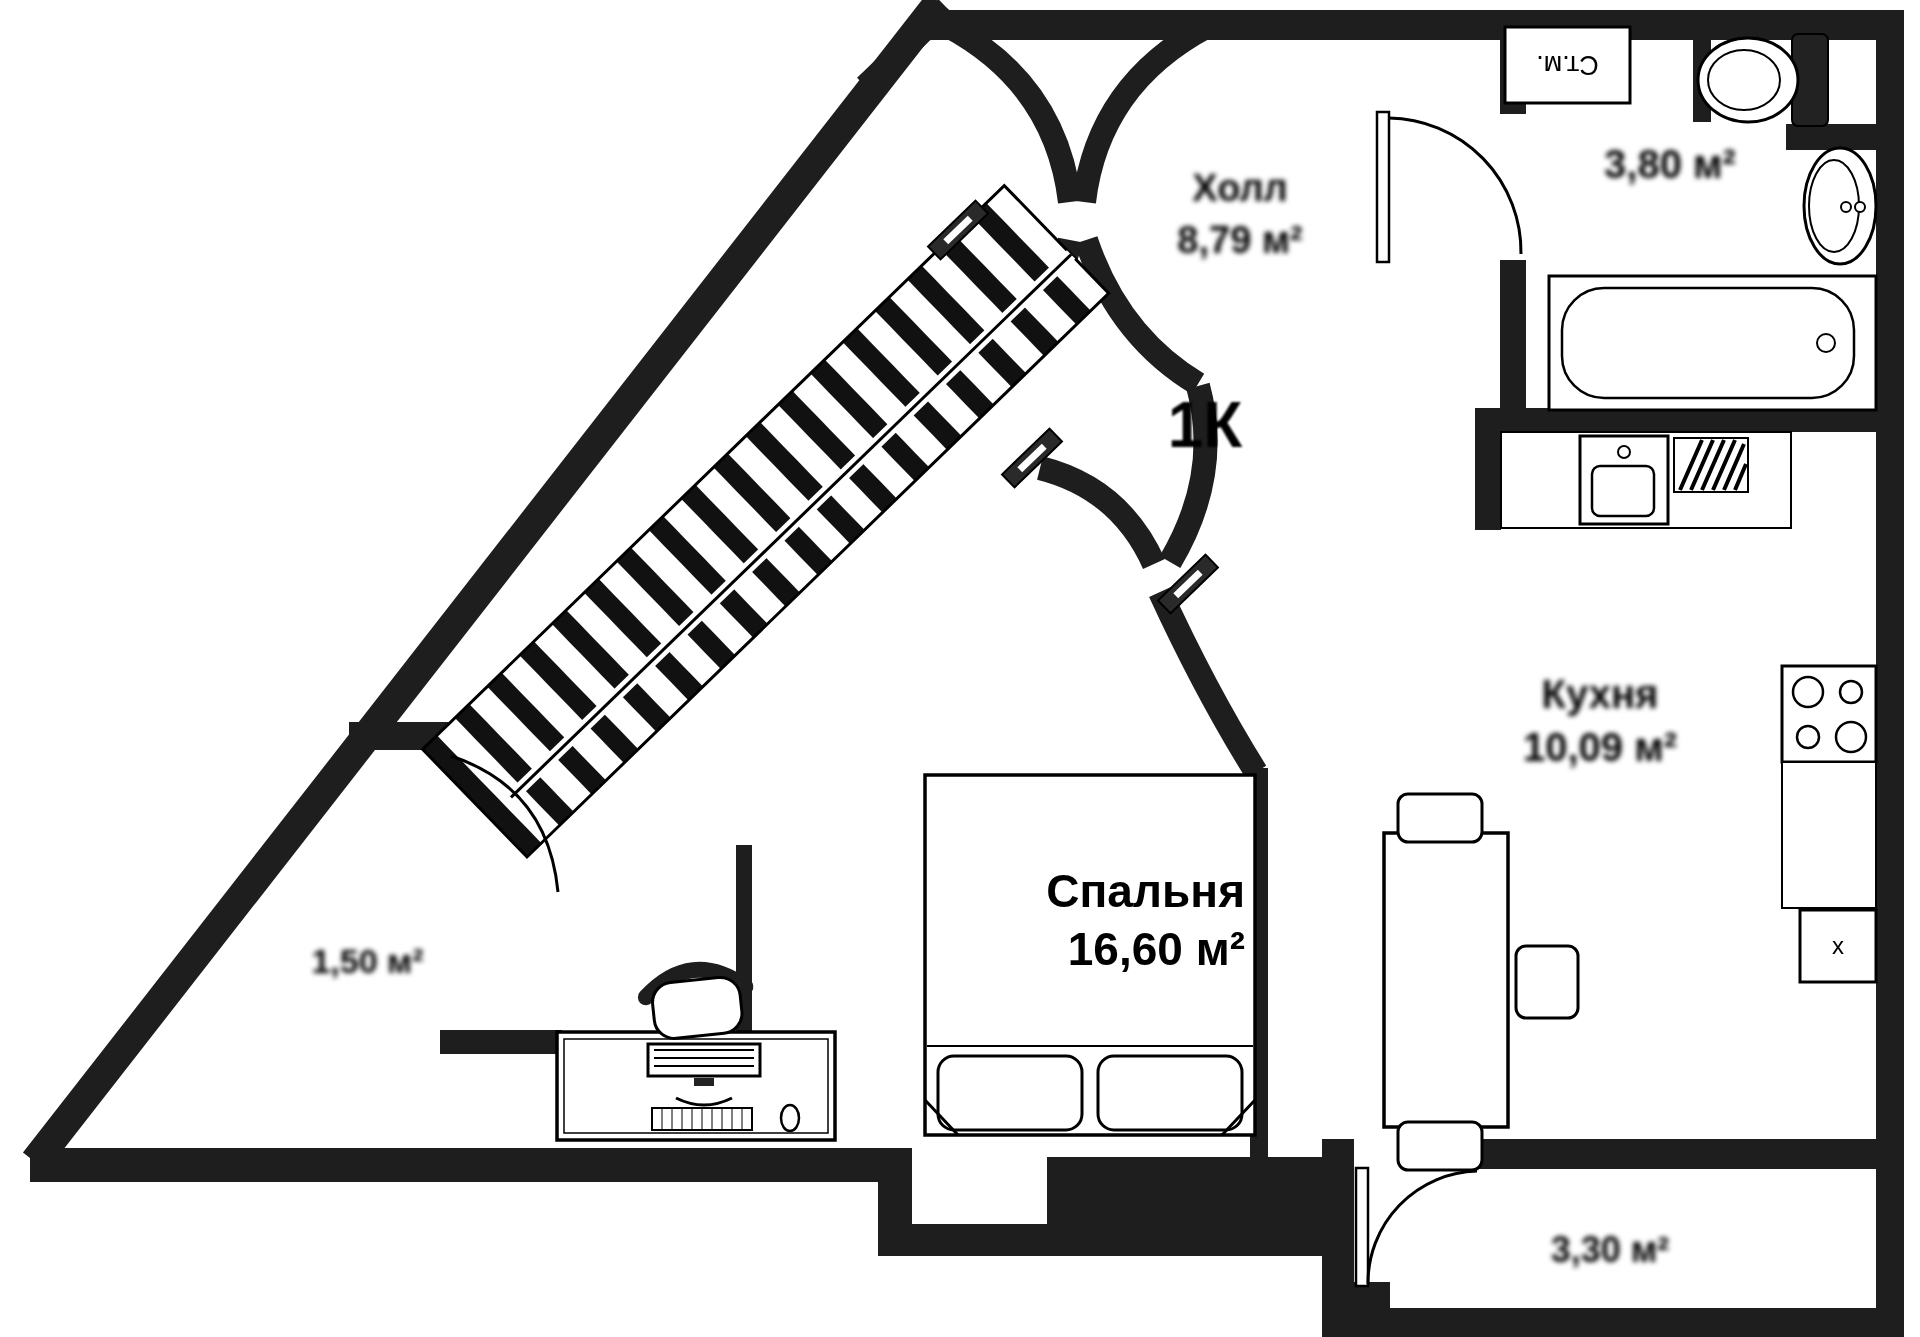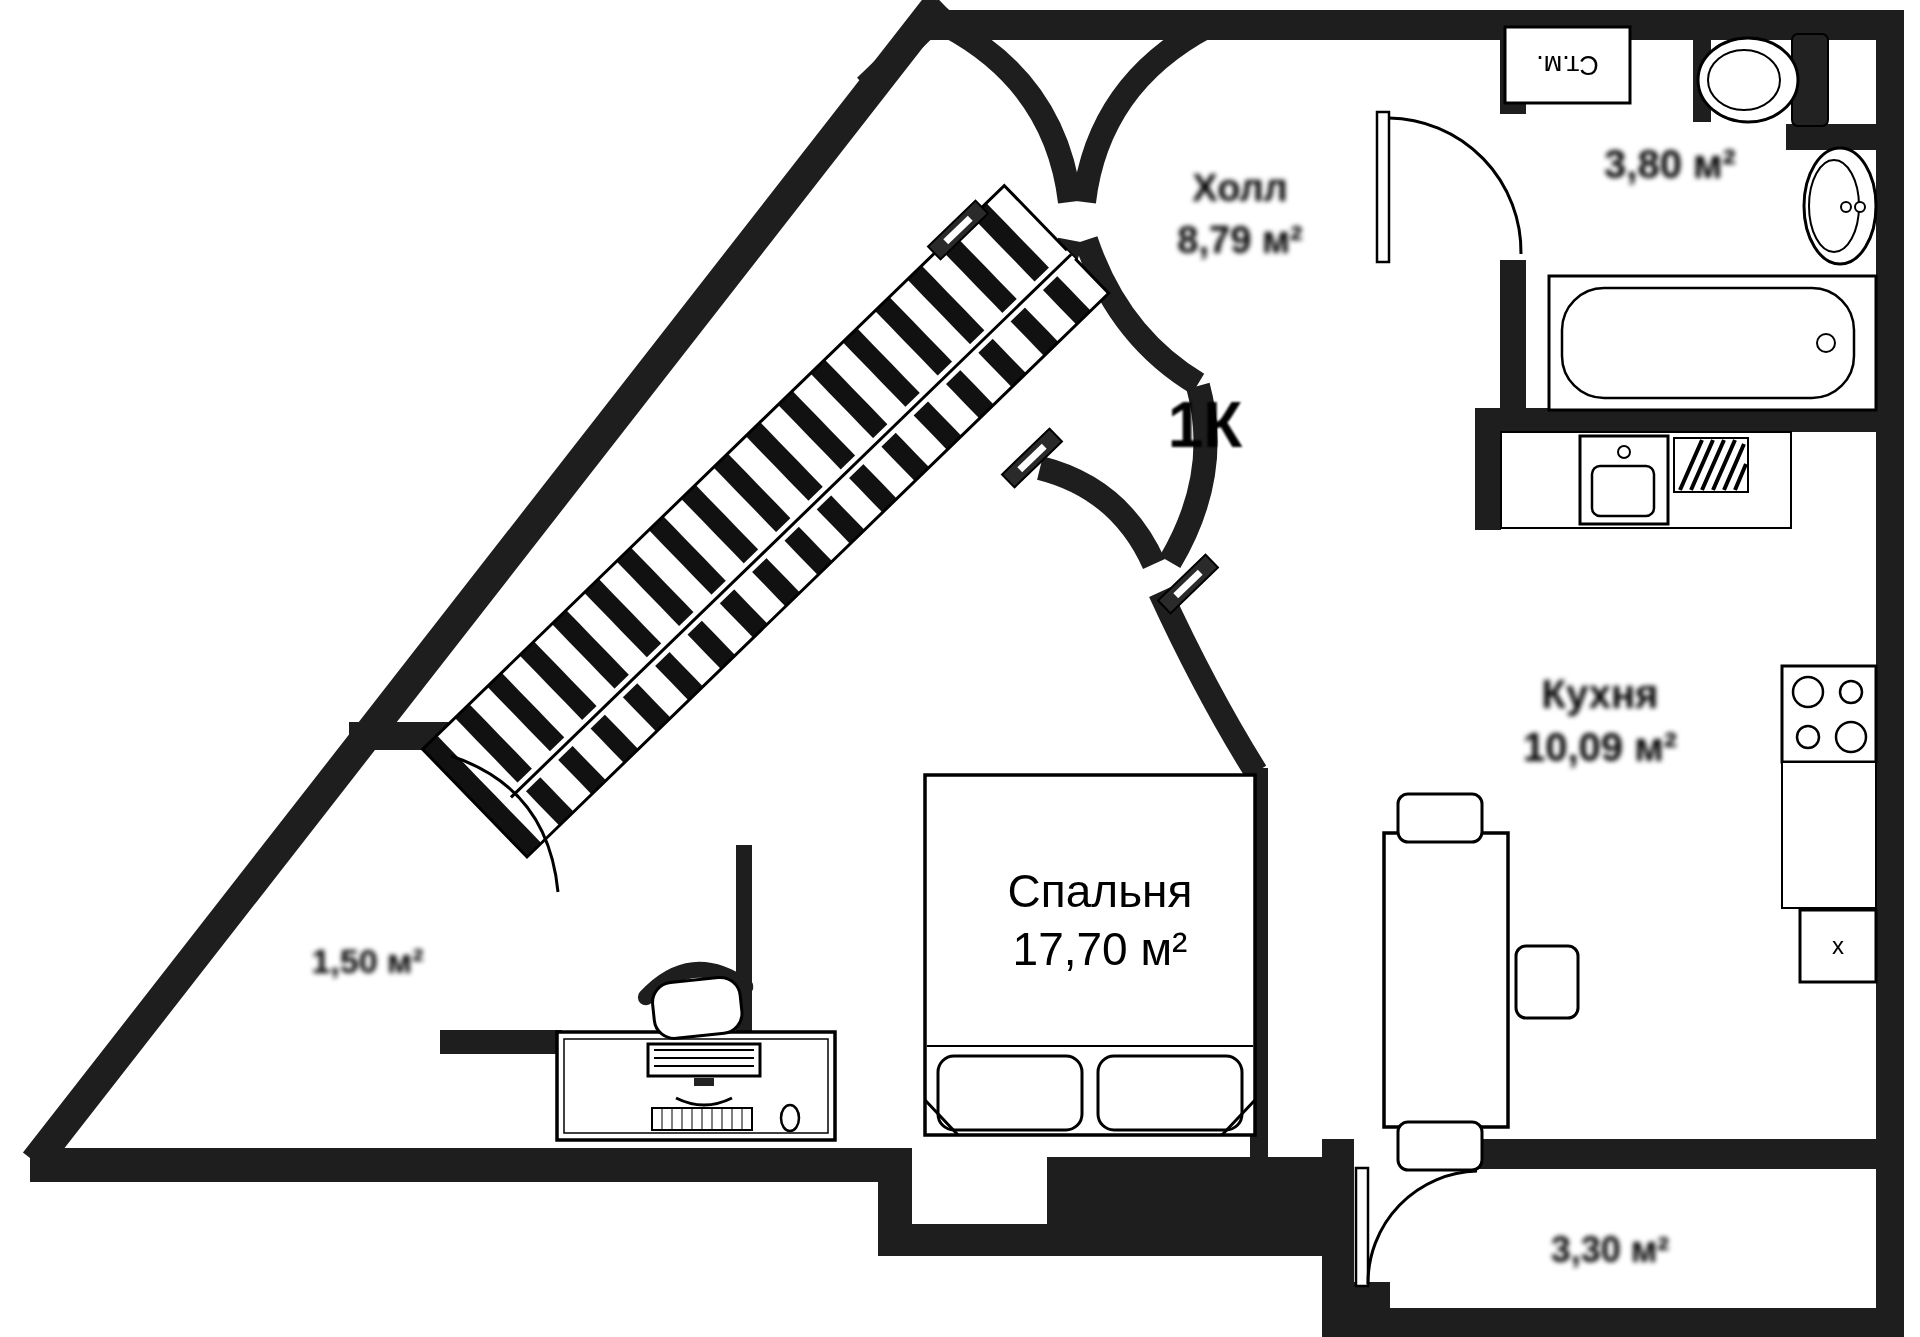--- a/index.html
+++ b/index.html
@@ -2,21 +2,21 @@
 <html><head>
 <meta charset="utf-8">
 <style>
   html,body{margin:0;padding:0;background:#fff;}
   #plan{position:relative;width:1920px;height:1337px;background:#fff;overflow:hidden;
         font-family:"Liberation Sans",sans-serif;}
   svg{position:absolute;left:0;top:0;}
   .label{position:absolute;color:#000;text-align:center;white-space:nowrap;}
   .garbled{filter:blur(2.4px);font-weight:900;}
   .semi{filter:blur(1.1px);font-weight:900;}
-  .crisp{font-weight:400;}
+  .crisp{font-weight:700;text-align:right;}
   .rot180{transform:rotate(180deg);}
   .boxlabel{display:flex;align-items:center;justify-content:center;}
 </style>
 </head>
 <body>
 
 <div id="plan">
 
 <svg width="1920" height="1337" viewBox="0 0 1920 1337">
   <defs>
@@ -188,21 +188,21 @@
 
 <div class="label garbled" style="left:1570px;top:140px;width:200px;font-size:40px;line-height:48px;">3,80 м²</div>
 
 <div class="label garbled" style="left:1485px;top:668px;width:230px;font-size:40px;line-height:53px;">
   <div>Кухня</div>
   <div>10,09 м²</div>
 </div>
 
 <div class="label crisp" style="left:955px;top:862px;width:290px;font-size:46px;line-height:58px;">
   <div>Спальня</div>
-  <div>17,70 м²</div>
+  <div>16,60 м²</div>
 </div>
 
 <div class="label garbled" style="left:275px;top:940px;width:185px;font-size:34px;line-height:42px;">1,50 м²</div>
 
 <div class="label garbled" style="left:1515px;top:1228px;width:190px;font-size:36px;line-height:44px;">3,30 м²</div>
 
 <div class="label boxlabel" style="left:1800px;top:910px;width:76px;height:72px;font-size:24px;">х</div>
 
 </div>
 

